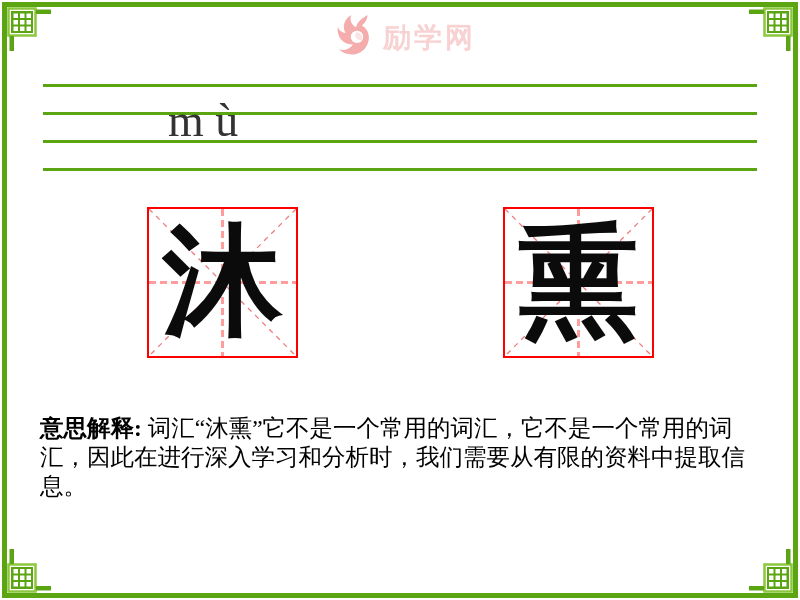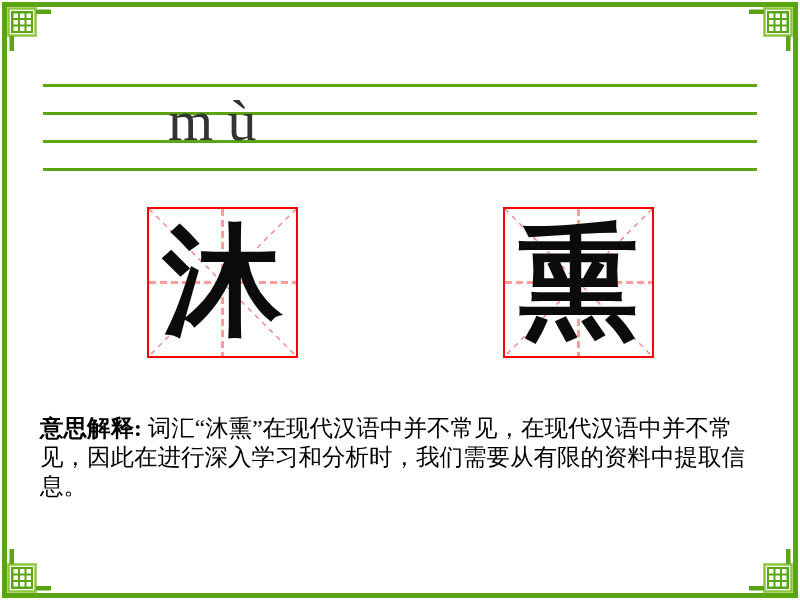--- a/index.html
+++ b/index.html
@@ -29,21 +29,21 @@
   .logo-icon{width:42px;height:46px;}
   .logo-text{
     font-family:"Liberation Sans",sans-serif;font-weight:bold;
     font-size:28px;color:var(--pink-light);letter-spacing:3px;margin-left:5px;
     margin-top:6px;
   }
   
   .pline{position:absolute;left:43px;width:714px;height:3px;background:var(--green);}
   .pline.l1{top:84px;} .pline.l2{top:112px;} .pline.l3{top:140px;} .pline.l4{top:168px;}
   .pinyin-word{
-    position:absolute;top:92px;font-size:58px;color:var(--text-gray);
+    position:absolute;top:92px;font-size:46px;color:var(--text-gray);
     font-family:"Liberation Serif",serif;line-height:58px;white-space:pre;
   }
   .pinyin-word.w1{left:168px;}
   .pinyin-word.w2{left:522px;}
   
   .charbox{
     position:absolute;top:207px;width:151px;height:151px;
     border:2px solid var(--red);background:#fff;
   }
   .charbox.b1{left:147px;}
@@ -132,20 +132,28 @@
         <rect x="13" y="13" width="4.5" height="4.5"></rect>
         <rect x="19.5" y="13" width="4.5" height="4.5"></rect>
       <rect x="6.5" y="19.5" width="4.5" height="4.5"></rect>
         <rect x="13" y="19.5" width="4.5" height="4.5"></rect>
         <rect x="19.5" y="19.5" width="4.5" height="4.5"></rect>
     </g>
     <rect x="29" y="2.5" width="15" height="4.5" fill="var(--green)"></rect>
     <rect x="2.5" y="29" width="4.5" height="15" fill="var(--green)"></rect>
   </svg>
 
+  <div class="logo">
+    <svg class="logo-icon" viewBox="0 0 44 46">
+      <path fill="var(--pink)" d="M33 2 C26 6 22 10 21 15 C16 12 14 7 16 2 C9 6 6 14 10 21 C5 20 2 17 2 13 C0 25 7 33 18 33 C14 38 9 40 3 38 C11 46 25 45 31 36 C37 28 35 17 27 13 C31 10 33 6 33 2 Z"></path>
+      <circle cx="22" cy="25" r="6.5" fill="#ffffff"></circle>
+      <path fill="var(--pink)" d="M22 20 C26 21 28 24 27 28 C24 29 21 27 20 24 C20 22 21 20 22 20 Z" opacity="0.35"></path>
+    </svg>
+    <span class="logo-text">励学网</span>
+  </div>
 
   <div class="pline l1"></div>
   <div class="pline l2"></div>
   <div class="pline l3"></div>
   <div class="pline l4"></div>
 
   <span class="pinyin-word w1">m ù</span>
 
   <div class="charbox b1">
     <svg class="guides" viewBox="0 0 147 147">
@@ -160,15 +168,15 @@
   <div class="charbox b2">
     <svg class="guides" viewBox="0 0 147 147">
       <line x1="0" y1="0" x2="147" y2="147" stroke="var(--diag-red)" stroke-width="1.3" stroke-dasharray="5,5"></line>
       <line x1="147" y1="0" x2="0" y2="147" stroke="var(--diag-red)" stroke-width="1.3" stroke-dasharray="5,5"></line>
       <line x1="73.5" y1="0" x2="73.5" y2="147" stroke="var(--red-light)" stroke-width="3" stroke-dasharray="7,4"></line>
       <line x1="0" y1="73.5" x2="147" y2="73.5" stroke="var(--red-light)" stroke-width="3" stroke-dasharray="7,4"></line>
     </svg>
     <div class="glyph">熏</div>
   </div>
 
-  <p class="definition"><span class="lead">意思解释:</span><span> 词汇“沐熏”在现代汉语中并不常见，在现代汉语中并不常见，因此在进行深入学习和分析时，我们需要从有限的资料中提取信息。</span></p>
+  <p class="definition"><span class="lead">意思解释:</span><span> 词汇“沐熏”它不是一个常用的词汇，它不是一个常用的词汇，因此在进行深入学习和分析时，我们需要从有限的资料中提取信息。</span></p>
 
 </div>
 
 </body></html>

